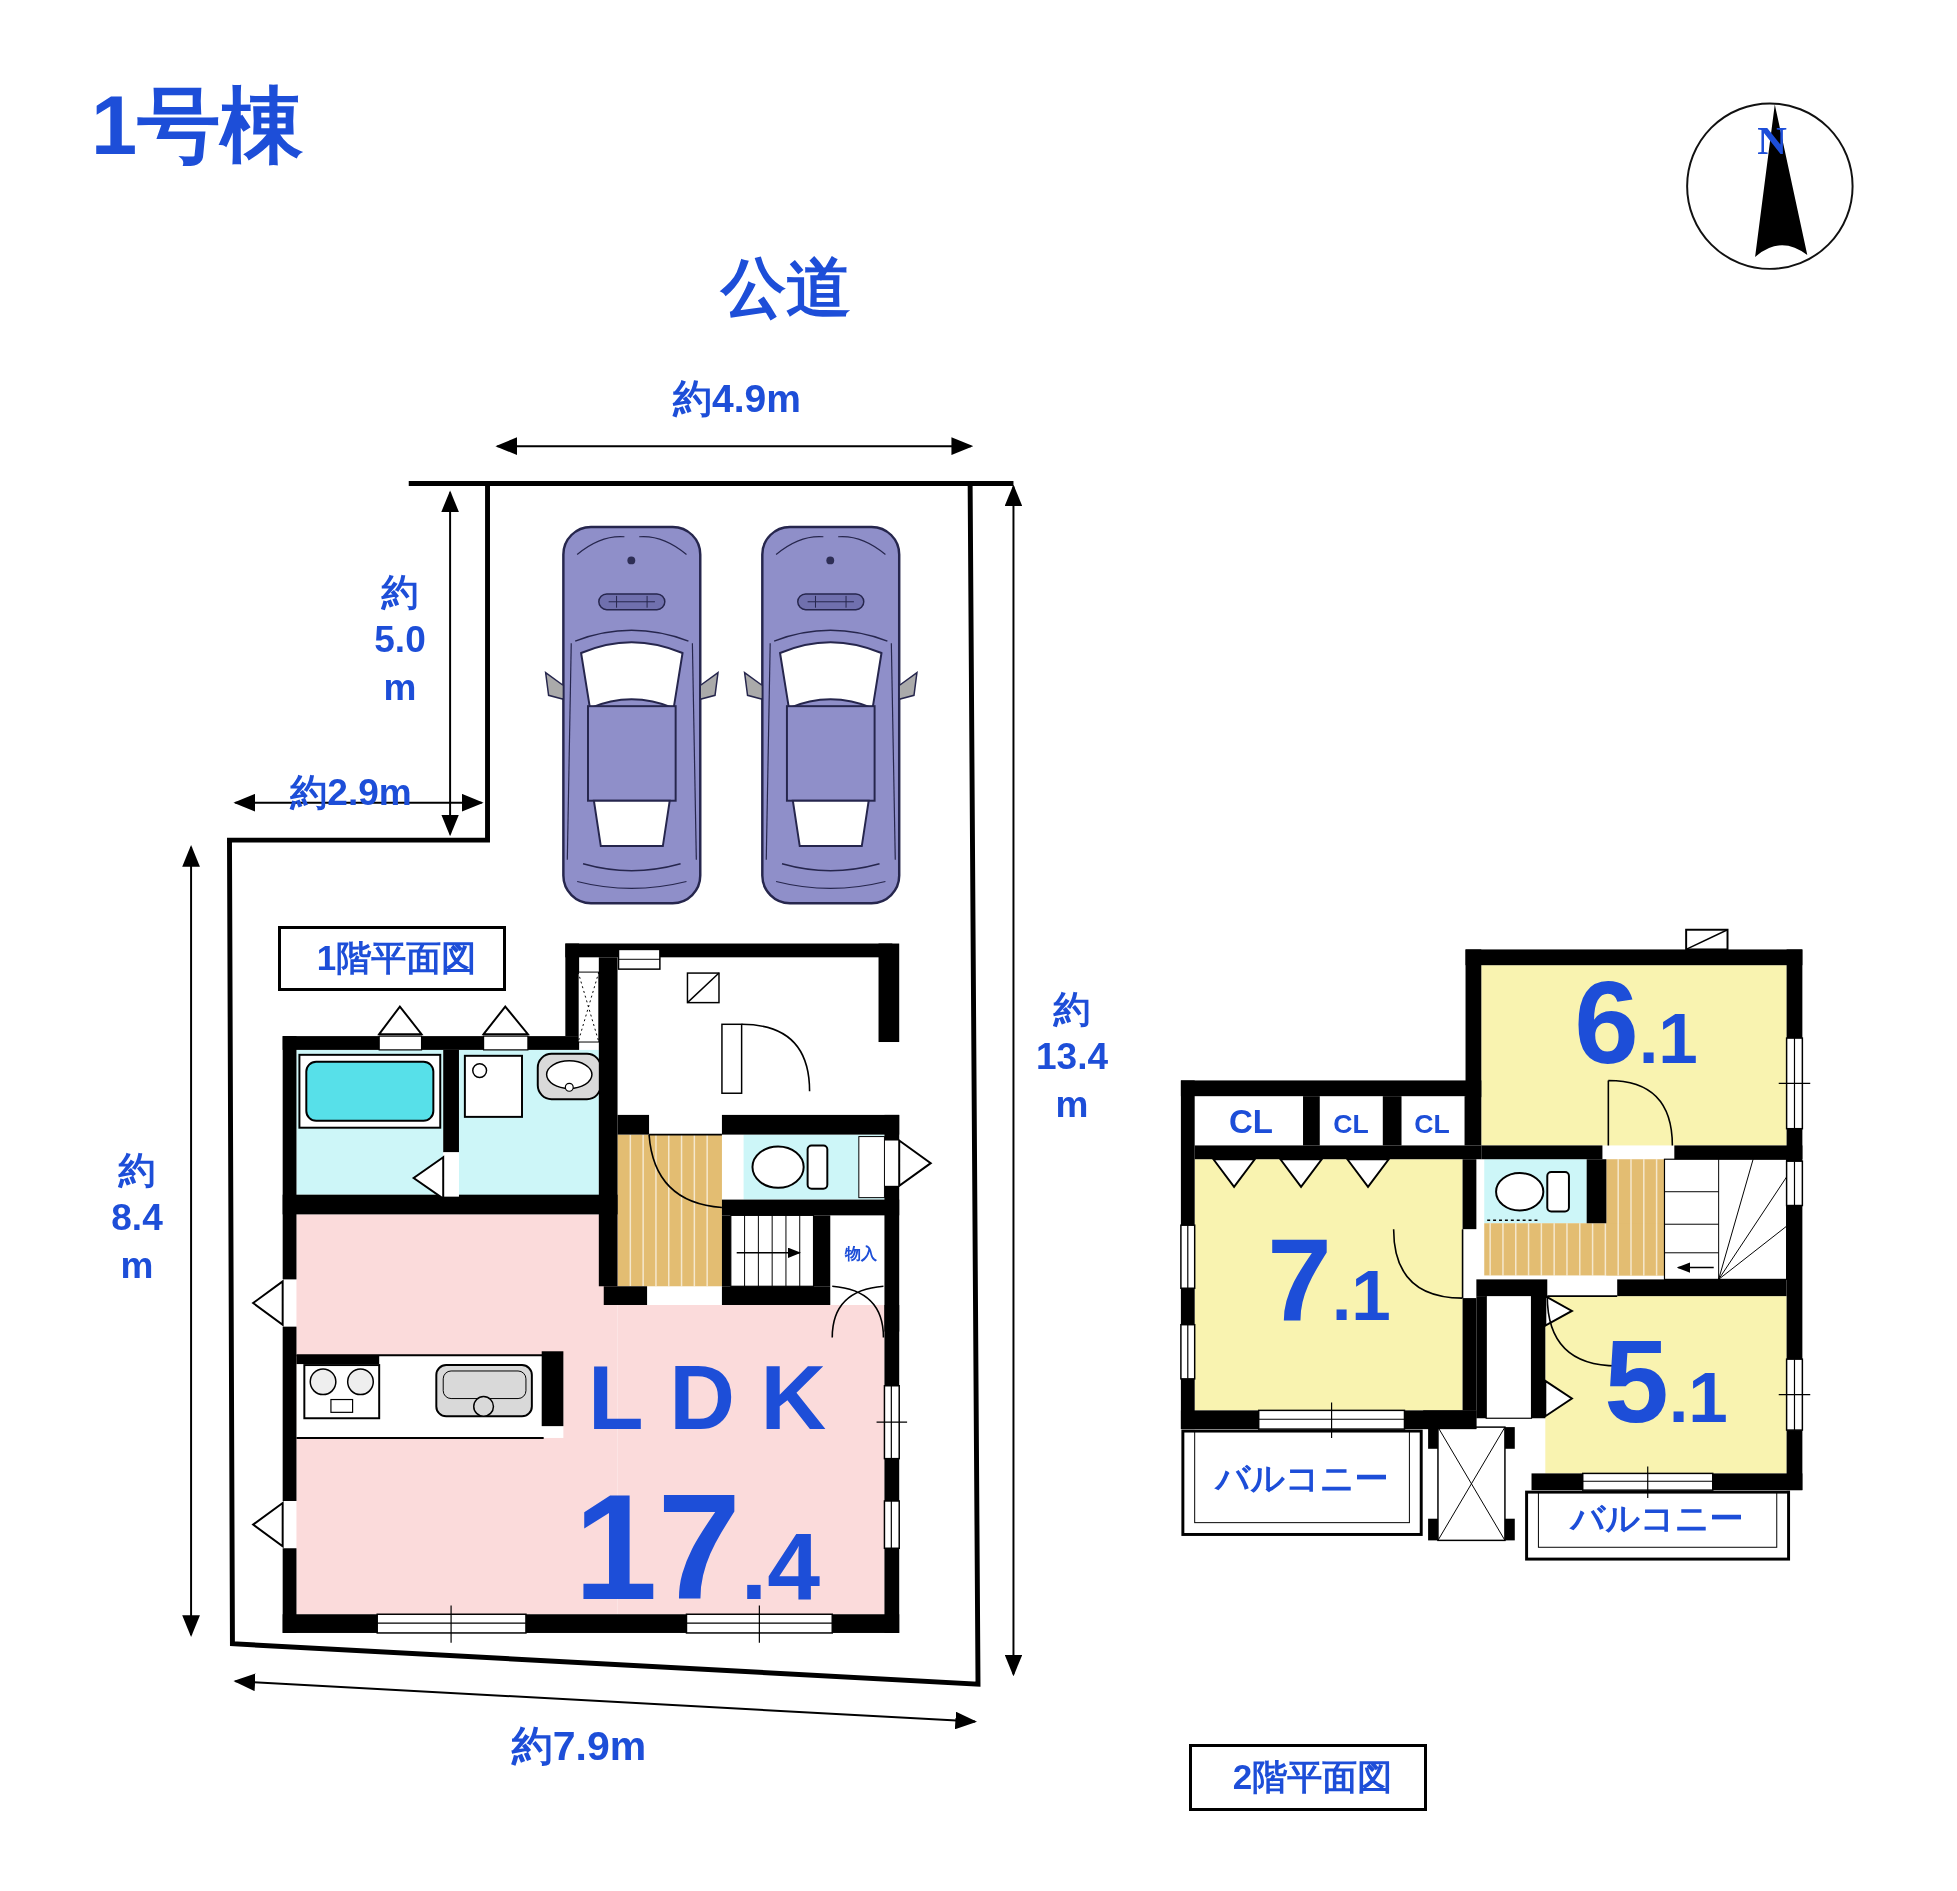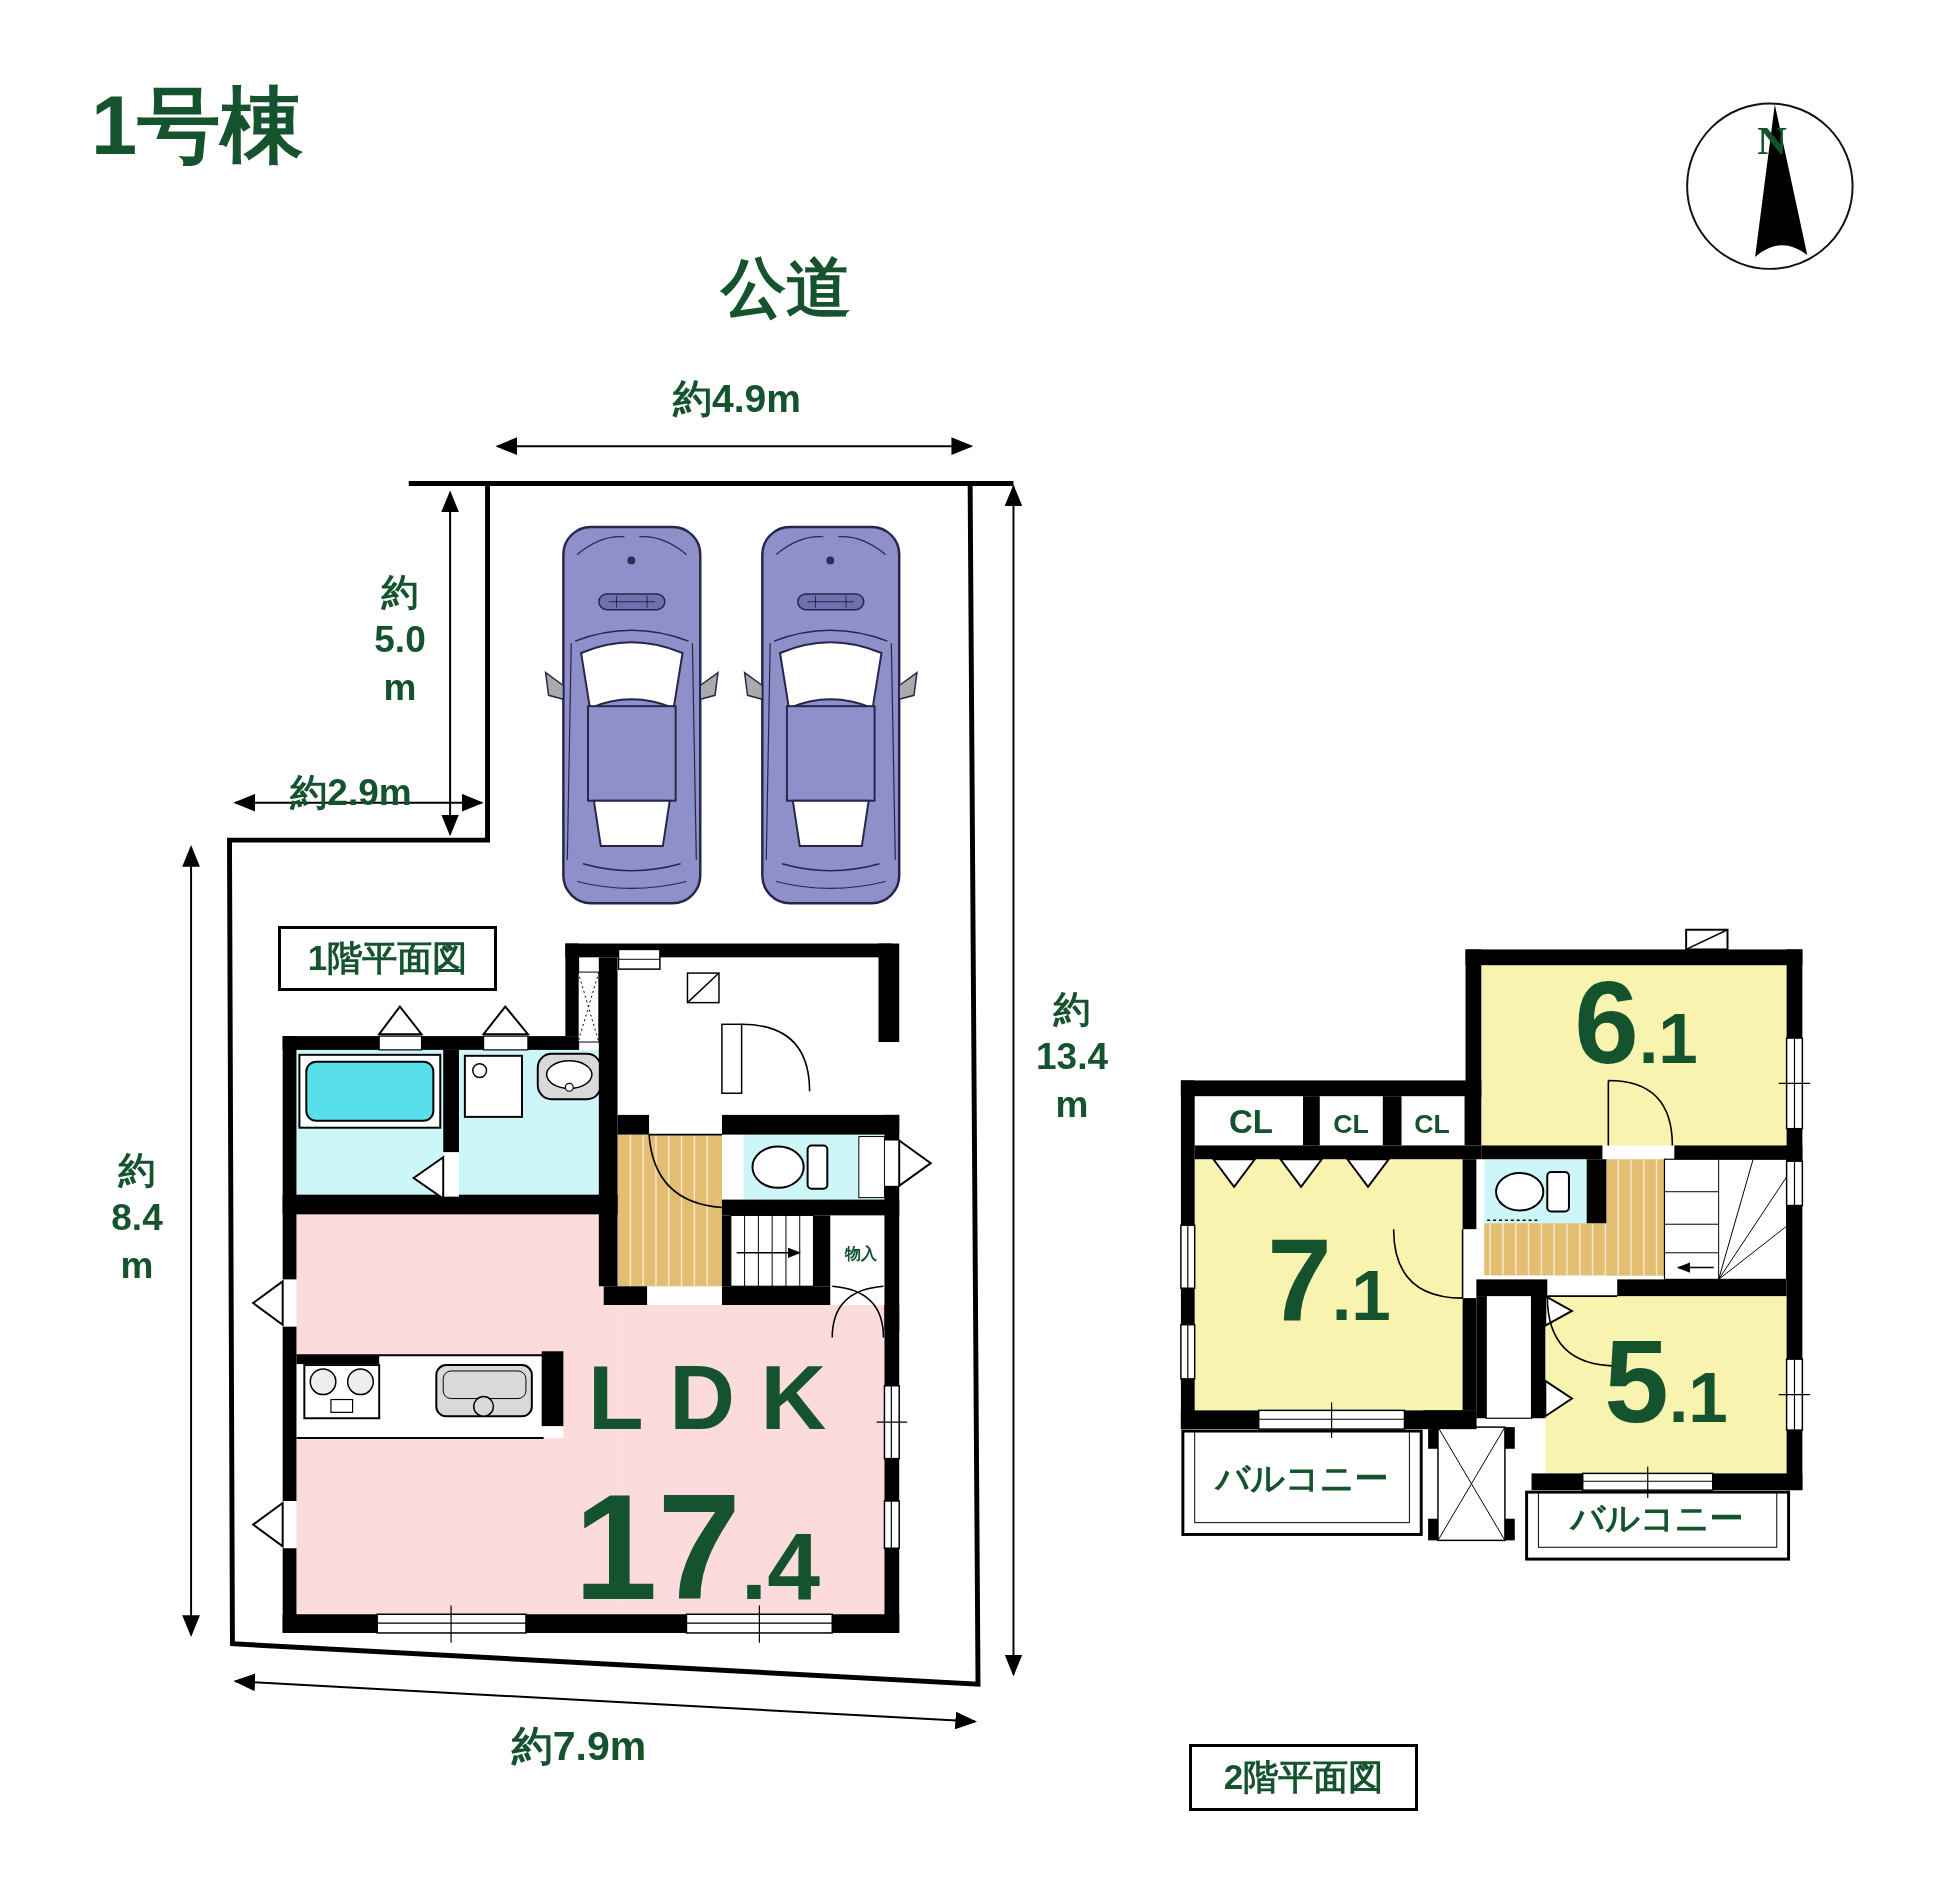--- a/index.html
+++ b/index.html
@@ -1,23 +1,23 @@
 <!DOCTYPE html>
 <html><head>
 <meta charset="utf-8">
 <style>
   html,body{margin:0;padding:0;background:#fff;}
   .canvas{position:relative;width:1957px;height:1891px;background:#ffffff;overflow:hidden;
-          font-family:"Liberation Sans","DejaVu Sans",sans-serif;color:#14532d;}
+          font-family:"Liberation Sans","DejaVu Sans",sans-serif;color:#1d4ed8;}
   .canvas svg{position:absolute;left:0;top:0;}
   .lbl{position:absolute;transform:translate(-50%,-50%);white-space:pre-line;text-align:center;
        font-weight:bold;line-height:1.28;}
   .tl{position:absolute;font-weight:bold;}
   .box{position:absolute;border:3px solid #000;background:#fff;display:flex;align-items:center;
-       justify-content:center;font-weight:bold;}
+       justify-content:center;font-weight:bold;padding-left:9px;}
   .num{position:absolute;transform:translate(-50%,-50%);display:flex;align-items:flex-end;
        justify-content:center;font-weight:bold;line-height:0.82;}
   .num .dec{line-height:0.9;}
   .serif{font-family:"Liberation Serif","DejaVu Serif",serif;}
 </style>
 </head>
 <body>
 
 <div class="canvas">
 

